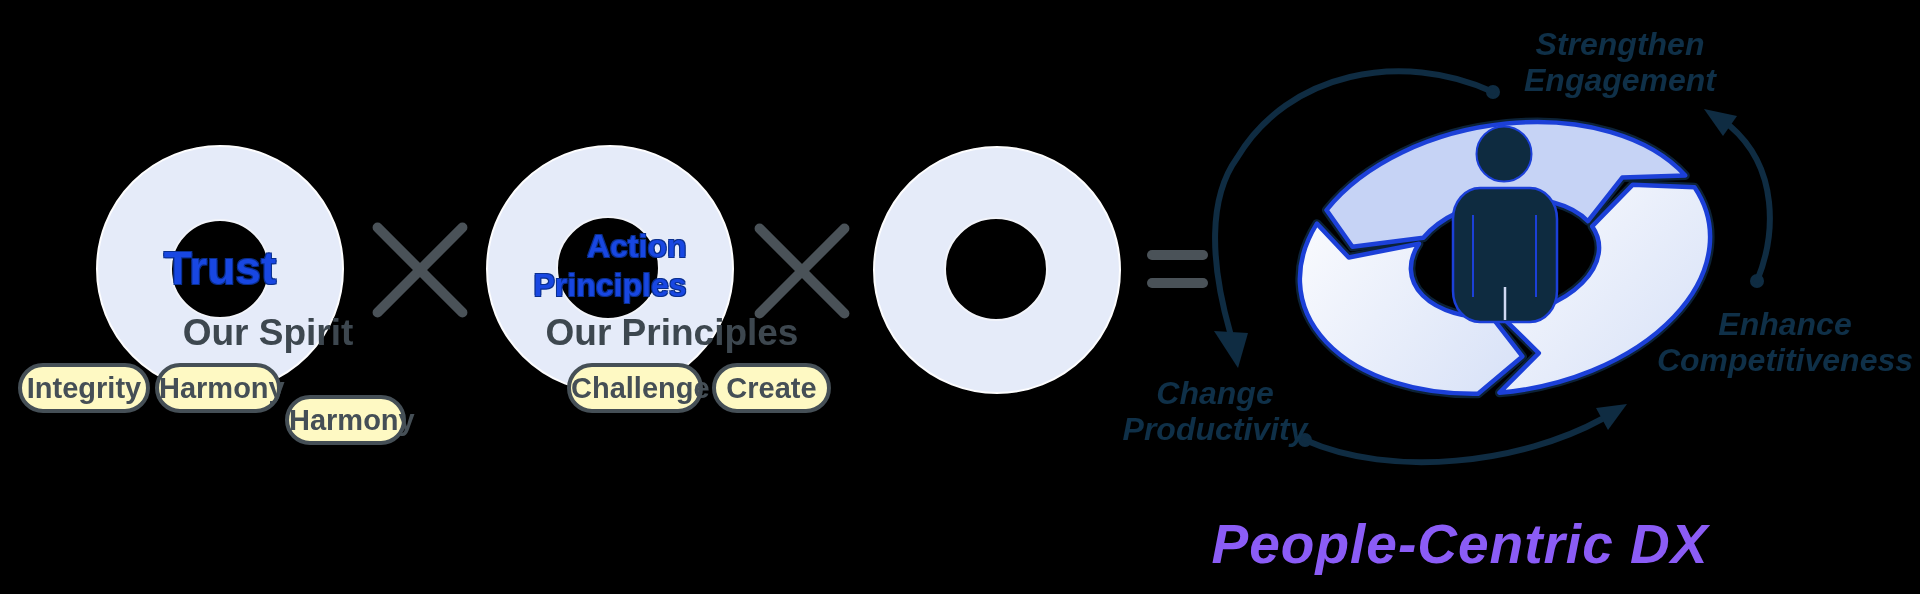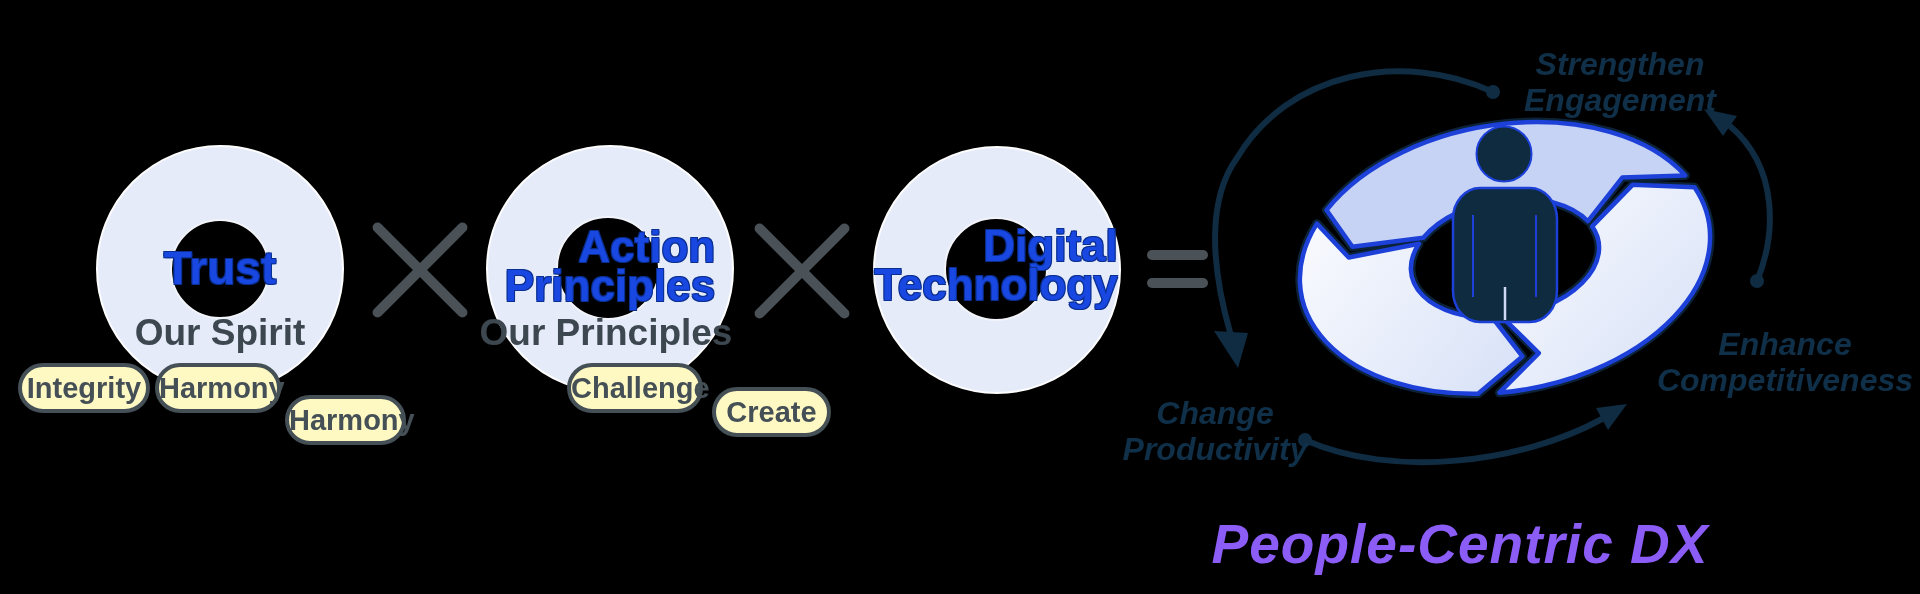--- a/index.html
+++ b/index.html
@@ -8,38 +8,38 @@
 
   
   .circle{position:absolute;width:248px;height:248px;border-radius:50%;
           background:#e5ebf9;border:2px solid #fdfdfe;box-sizing:border-box;}
   .hole{position:absolute;border-radius:50%;background:#000;border:2px solid #f2f4fa;box-sizing:border-box;}
 
   .term-title{position:absolute;transform:translate(-50%,-50%);color:#1847e2;font-weight:bold;
               text-align:right;white-space:pre-line;letter-spacing:0px;
               text-shadow:1px 1px 0 #0a2f8f,-1px 1px 0 #0a2f8f,1px -1px 0 #0a2f8f,-1px -1px 0 #0a2f8f;}
   .t1{font-size:46px;line-height:46px;}
-  .t2{font-size:44px;line-height:39px;}
+  .t2{font-size:32px;line-height:39px;}
   .term-sub{position:absolute;transform:translate(-50%,-50%);color:#3d474f;font-weight:bold;
-            font-size:37px;white-space:nowrap;}
+            font-size:37px;white-space:nowrap;margin-left:48px;}
 
   .pill{position:absolute;top:363px;height:50px;box-sizing:border-box;border:4px solid #454f56;
         border-radius:27px;background:#fef9c3;color:#454f56;font-weight:bold;font-size:29px;
         line-height:42px;text-align:center;}
 
   .xmark{position:absolute;width:96px;height:96px;}
   .xmark::before,.xmark::after{content:'';position:absolute;left:50%;top:50%;width:130px;height:10px;
         border-radius:5px;background:#4a5258;}
   .xmark::before{transform:translate(-50%,-50%) rotate(45deg);}
   .xmark::after{transform:translate(-50%,-50%) rotate(-45deg);}
 
   .eqbar{position:absolute;left:1147px;width:61px;height:10px;border-radius:5px;background:#4a5258;}
 
   .cycle-label{position:absolute;color:#0f3048;font-weight:bold;font-style:italic;
-               font-size:32px;line-height:36px;text-align:center;white-space:pre-line;margin-top:20px;}
+               font-size:32px;line-height:36px;text-align:center;white-space:pre-line;}
   .caption{position:absolute;left:1150px;top:514px;width:620px;text-align:center;color:#8b5cf6;
            font-weight:bold;font-style:italic;font-size:55px;line-height:60px;letter-spacing:1px;}
 
   svg{position:absolute;}
 </style>
 </head>
 <body>
 
 <div id="canvas">
 
@@ -50,30 +50,28 @@
   <div class="pill" style="left:18px;width:132px;">Integrity</div>
   <div class="pill" style="left:155px;width:126px;">Harmony</div>
   <div class="pill" style="left:285px;width:121px;margin-top:32px;">Harmony</div>
 
   <div class="xmark" style="left:372px;top:222px;"></div>
 
   <div class="circle" style="left:486px;top:145px;"></div>
   <div class="hole" style="left:556px;top:216px;width:104px;height:104px;"></div>
   <div class="term-title t2" style="left:610px;top:266px;">Action
 Principles</div>
-  <div class="term-sub" style="left:606px;top:333px;">Our Principles</div>
+  <div class="term-sub" style="left:624px;top:333px;">Our Principles</div>
   <div class="pill" style="left:567px;width:136px;text-align:center;">Challenge</div>
-  <div class="pill" style="left:712px;width:119px;margin-top:24px;">Create</div>
+  <div class="pill" style="left:712px;width:119px;">Create</div>
 
   <div class="xmark" style="left:754px;top:223px;"></div>
 
   <div class="circle" style="left:873px;top:146px;"></div>
   <div class="hole" style="left:944px;top:217px;width:104px;height:104px;"></div>
-  <div class="term-title t2" style="left:996px;top:265px;">Digital
-Technology</div>
 
   <div>
     <div class="eqbar" style="top:250px;"></div>
     <div class="eqbar" style="top:278px;"></div>
   </div>
 
   <svg style="left:1080px;top:0;" width="840" height="594" viewBox="1080 0 840 594">
     <defs>
       <linearGradient id="segGrad" x1="0" y1="0" x2="1" y2="1">
         <stop offset="0" stop-color="#fafbfe"></stop>

